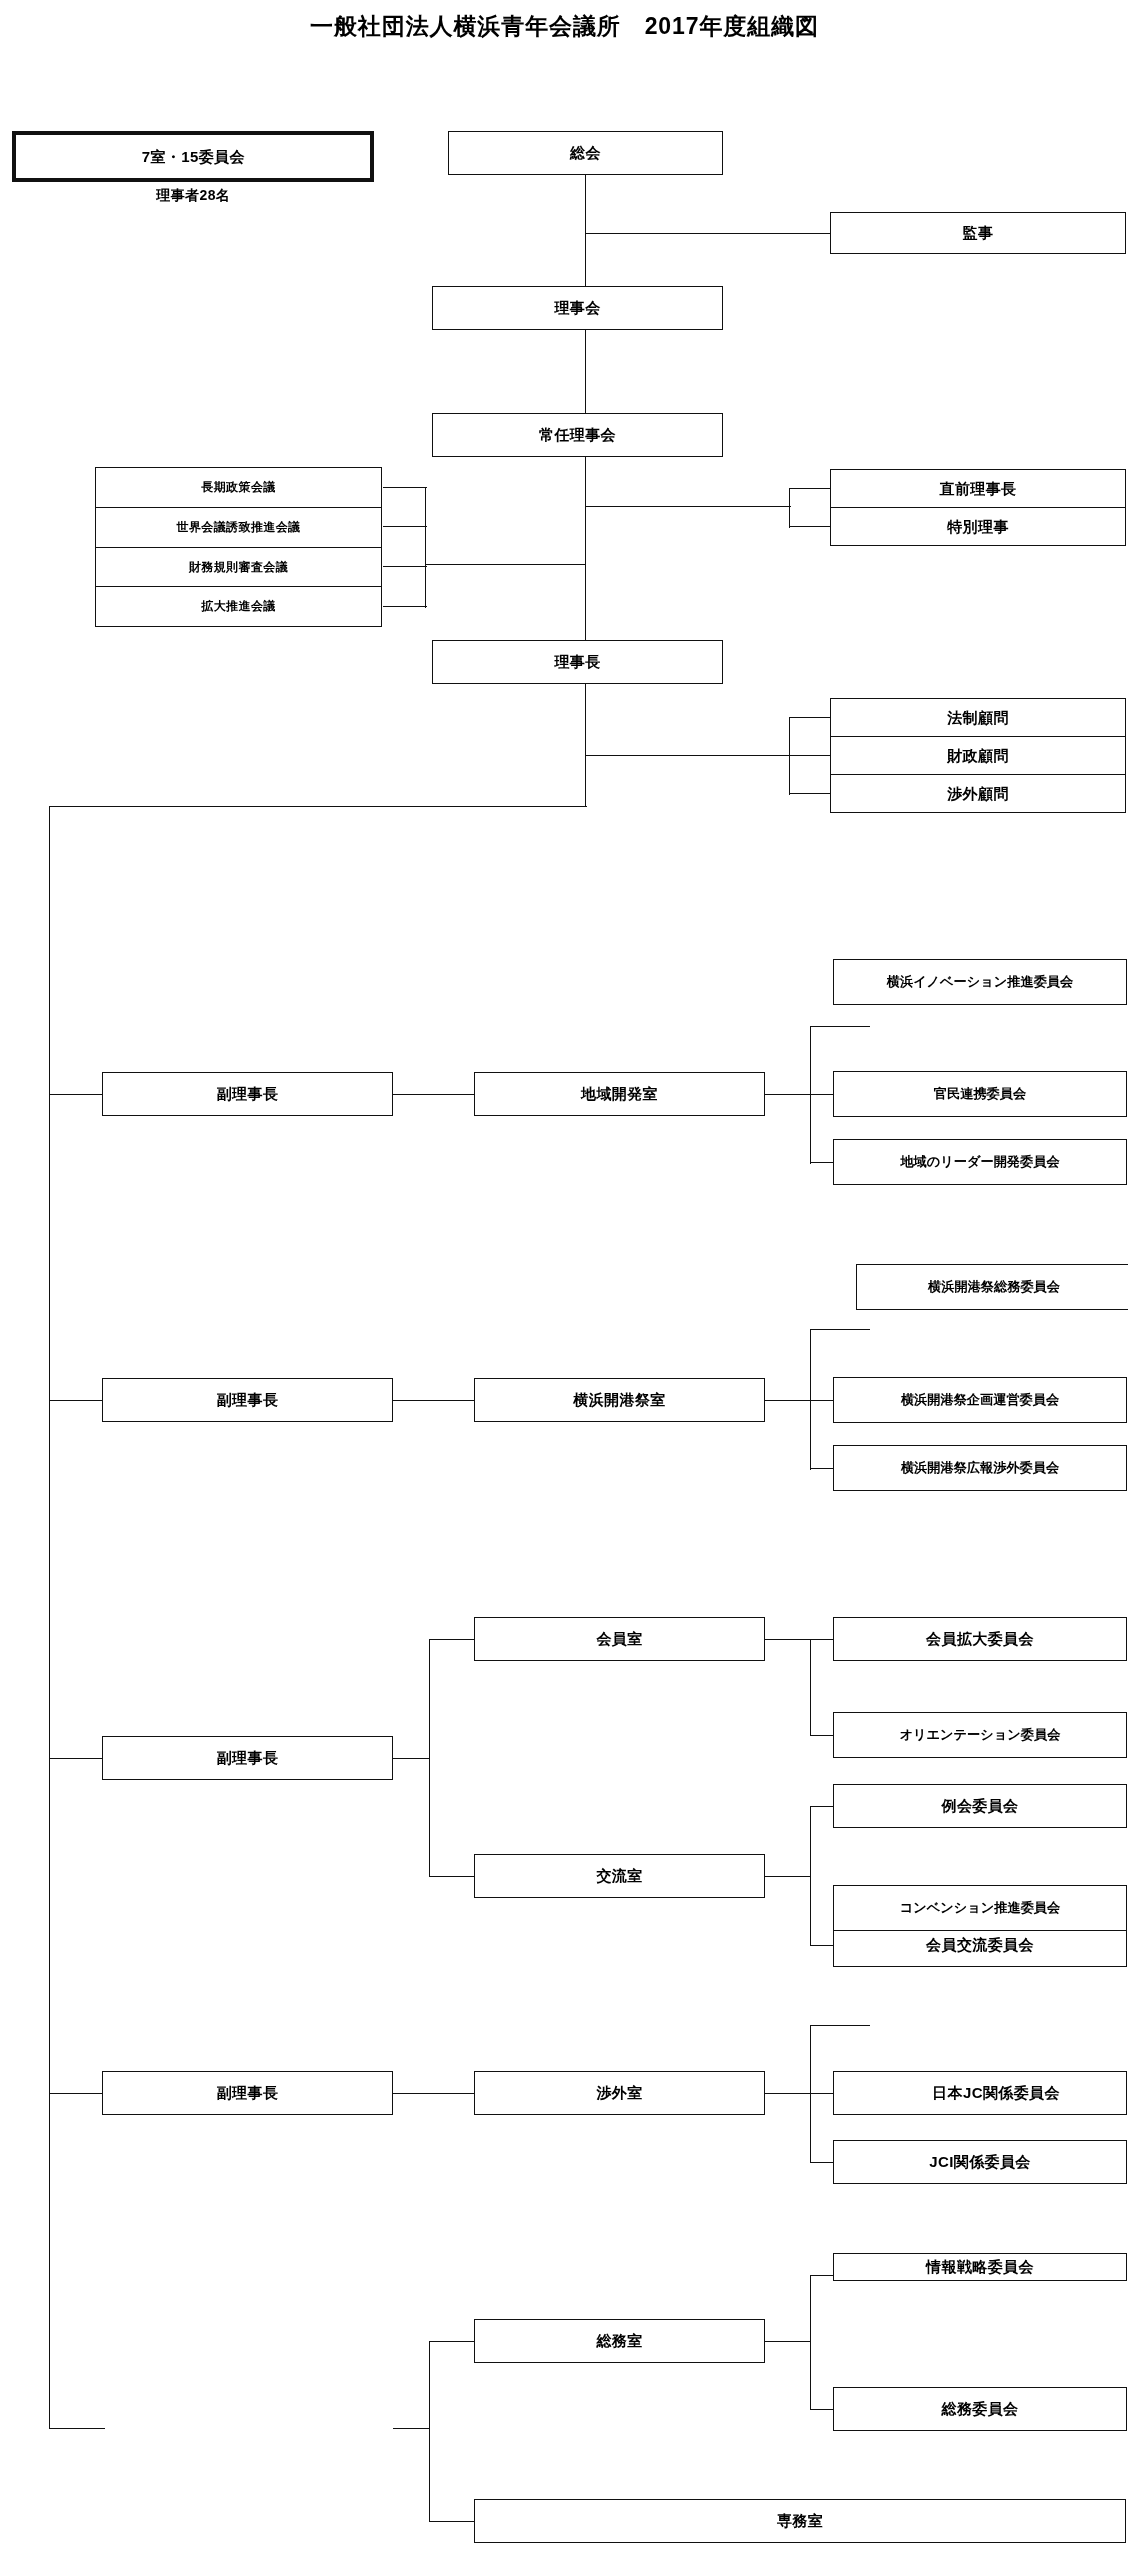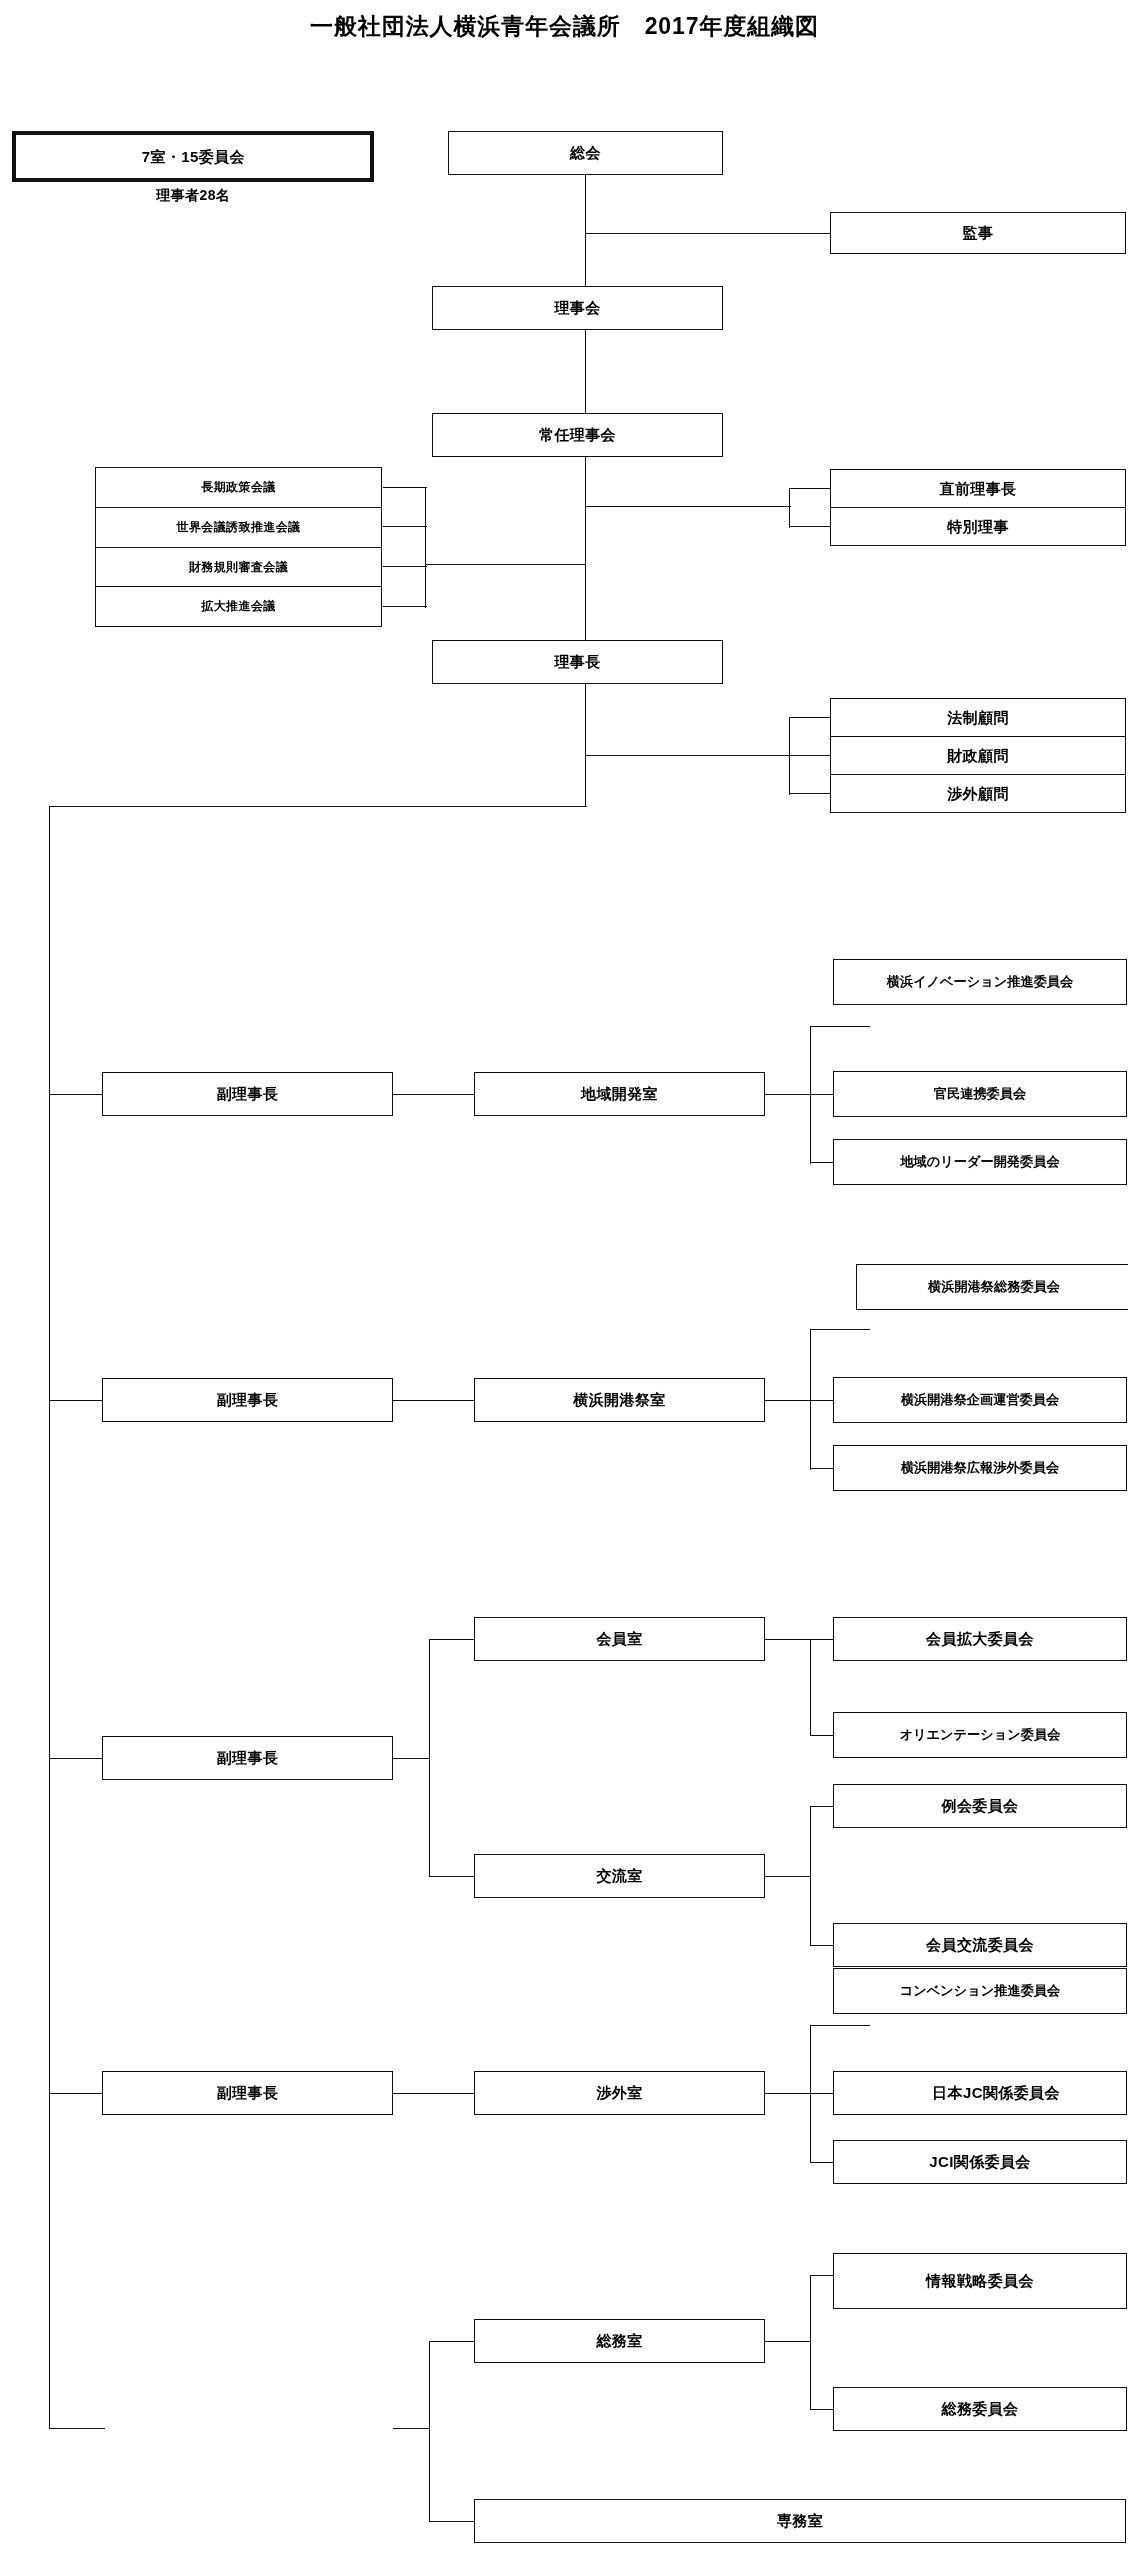--- a/index.html
+++ b/index.html
@@ -162,36 +162,36 @@
 
   <div class="h" style="left:49px;top:2093px;width:56px;"></div>
   <div class="node" style="left:102px;top:2071px;width:291px;height:44px;">副理事長</div>
   <div class="h" style="left:393px;top:2093px;width:83px;"></div>
   <div class="node" style="left:474px;top:2071px;width:291px;height:44px;">渉外室</div>
 
   <div class="h" style="left:765px;top:2093px;width:46px;"></div>
   <div class="v" style="left:810px;top:2025px;height:138px;"></div>
 
   <div class="h" style="left:810px;top:2025px;width:60px;"></div>
-  <div class="node xs" style="left:833px;top:1968px;width:294px;height:46px;">コンベンション推進委員会</div>
+  <div class="node xs" style="left:833px;top:1885px;width:294px;height:46px;">コンベンション推進委員会</div>
   <div class="h" style="left:810px;top:2093px;width:60px;"></div>
   <div class="node" style="left:833px;top:2071px;width:294px;height:44px;padding-left:32px;">日本JC関係委員会</div>
   <div class="h" style="left:810px;top:2162px;width:60px;"></div>
   <div class="node" style="left:833px;top:2140px;width:294px;height:44px;">JCI関係委員会</div>
 
   <div class="h" style="left:49px;top:2428px;width:56px;"></div>
   <div class="h" style="left:393px;top:2428px;width:37px;"></div>
   <div class="v" style="left:429px;top:2341px;height:181px;"></div>
 
   <div class="h" style="left:429px;top:2341px;width:48px;"></div>
   <div class="node" style="left:474px;top:2319px;width:291px;height:44px;">総務室</div>
   <div class="h" style="left:765px;top:2341px;width:46px;"></div>
   <div class="v" style="left:810px;top:2275px;height:135px;"></div>
   <div class="h" style="left:810px;top:2275px;width:60px;"></div>
-  <div class="node" style="left:833px;top:2253px;width:294px;height:56px;">情報戦略委員会</div>
+  <div class="node" style="left:833px;top:2253px;width:294px;height:28px;">情報戦略委員会</div>
   <div class="h" style="left:810px;top:2409px;width:60px;"></div>
   <div class="node" style="left:833px;top:2387px;width:294px;height:44px;">総務委員会</div>
 
   <div class="h" style="left:429px;top:2521px;width:48px;"></div>
   <div class="node" style="left:474px;top:2499px;width:652px;height:44px;">専務室</div>
 
 </div>
 
 
 </body></html>

